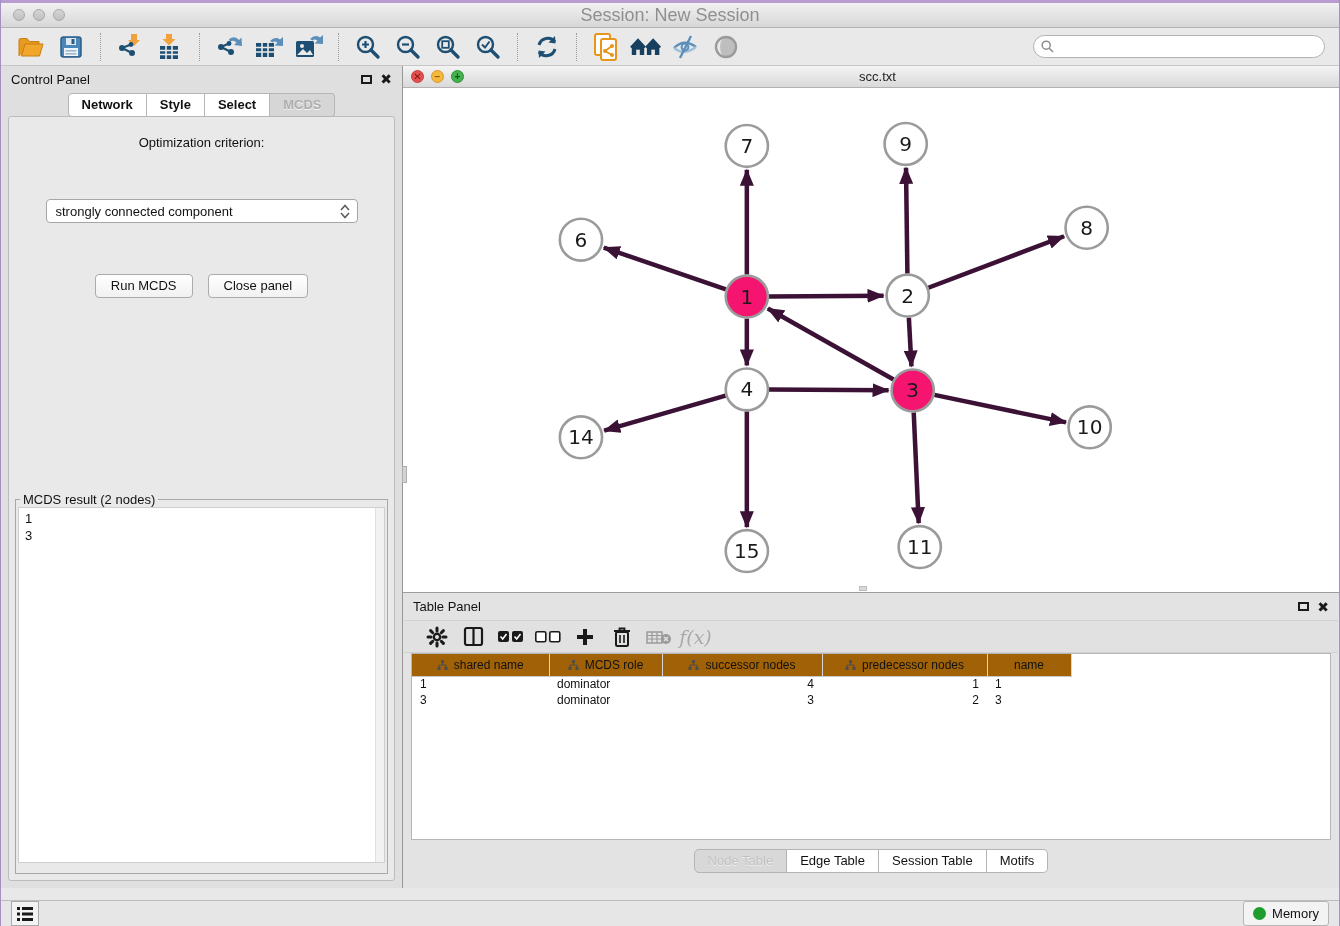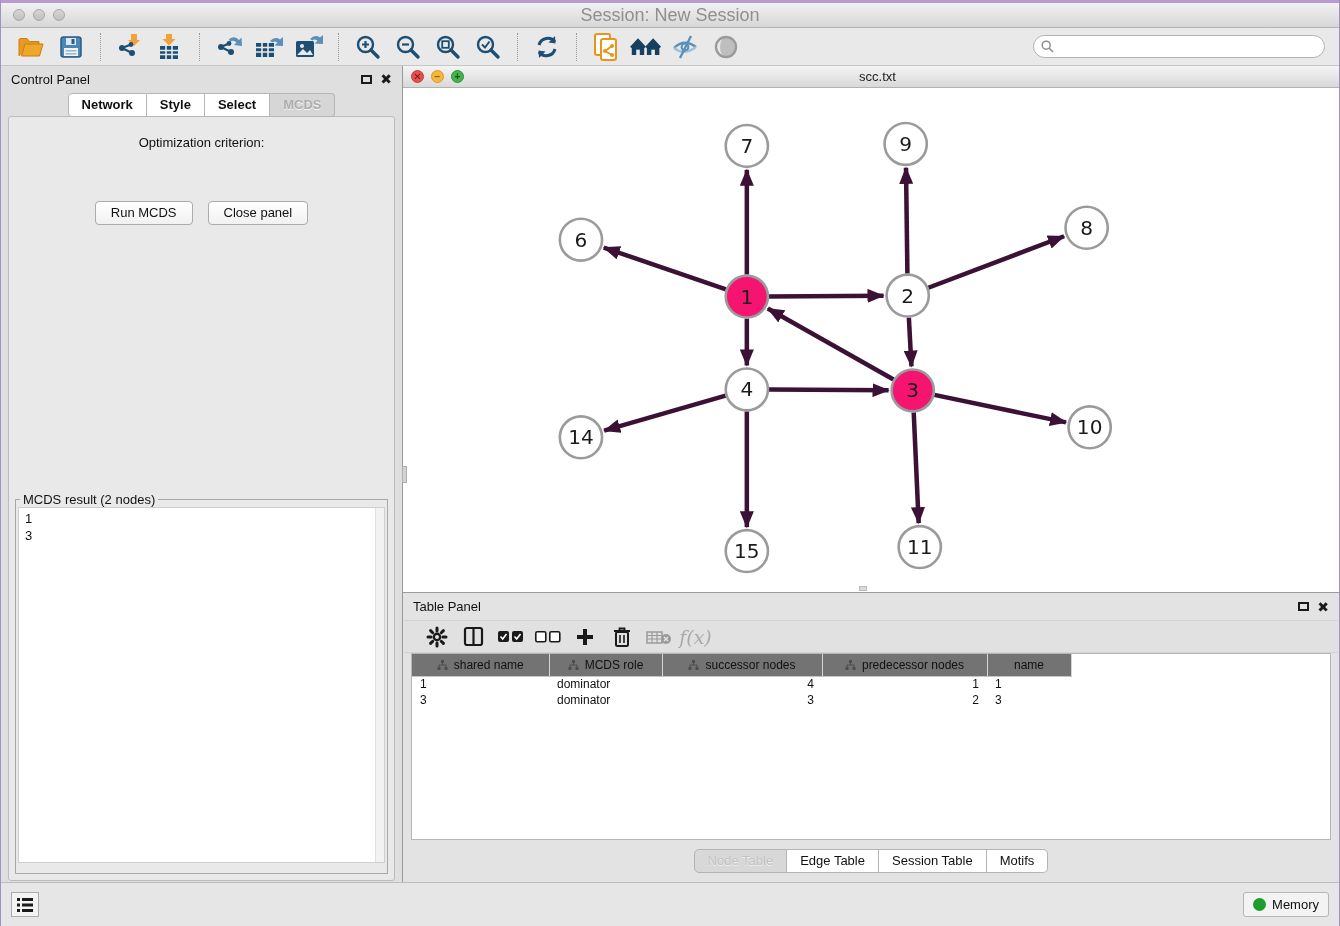--- a/index.html
+++ b/index.html
@@ -87,35 +87,35 @@
   
   .table-panel { flex:1; background:#e3e3e3; display:flex; flex-direction:column; min-height:0; }
   .tp-header { height:27px; display:flex; align-items:center; padding:0 10px; flex:none; }
   .tp-toolbar { height:33px; flex:none; display:flex; align-items:center; gap:0; padding-left:14px;
     background:#e1e1e1; border-top:1px solid #d2d2d2; border-bottom:1px solid #d2d2d2; margin:0 1px; }
   .tpi { width:37px; height:30px; display:flex; align-items:center; justify-content:center; flex:none; }
   .fx-label { font-family:"DejaVu Serif","Liberation Serif",serif; font-style:italic;
     font-size:19px; color:#a9a9a9; }
   .table-wrap { margin:0 8px; background:#fff; border:1px solid #b6b6b6; height:187px; flex:none; overflow:hidden; }
   table.node-table { border-collapse:collapse; width:100%; table-layout:fixed; font-size:12px; }
-  table.node-table th { background:#737373; border-right:1px solid #d6d6d6; border-bottom:1px solid #c7c7c7;
+  table.node-table th { background:#a16207; border-right:1px solid #d6d6d6; border-bottom:1px solid #c7c7c7;
     height:22px; font-weight:normal; color:#111; text-align:center; white-space:nowrap; overflow:hidden; }
   table.node-table th.filler { background:#fff; border:none; }
   table.node-table th .hicon { margin-right:6px; vertical-align:-1px; }
   table.node-table td { height:16px; padding:0 8px; color:#111; white-space:nowrap; overflow:hidden; }
   td.al { text-align:left; } td.ar { text-align:right; }
   td.c2 { padding-left:10px; } td.c3 { padding-right:17px; } td.c4 { padding-right:9px; } td.c5 { padding-left:11px; }
   .tp-tabs { display:flex; justify-content:center; margin-top:9px; flex:none; }
   .tp-tab { background:#fff; border:1px solid #b4b4b4; border-left-width:0;
     padding:3px 13px 4px; font-size:13px; font-weight:normal; color:#111; }
   .tp-tab:first-child { border-left-width:1px; border-radius:5px 0 0 5px; }
   .tp-tab:last-child { border-radius:0 5px 5px 0; }
   .tp-tab.selected { background:#d8d8d8; color:#c2c2c2; text-shadow:0 1px 0 #efefef; }
   
-  .statusbar { position:absolute; bottom:0; left:0; right:0; height:44px; background:#e6e6e6;
+  .statusbar { position:absolute; bottom:0; left:0; right:0; height:26px; background:#e6e6e6;
     border-top:1px solid #bdbdbd; display:flex; align-items:center; padding:0 10px; justify-content:space-between; }
   .status-btn { width:28px; height:25px; background:#f3f3f3; border:1px solid #ababab;
     display:flex; align-items:center; justify-content:center; }
   .memory-btn { height:25px; background:#f3f3f3; border:1px solid #b6b6b6; border-radius:3px;
     display:flex; align-items:center; gap:6px; padding:0 9px; font-size:13px; color:#111; }
   .memory-dot { width:13px; height:13px; border-radius:50%; }
 </style>
 </head>
 <body>
 
@@ -283,20 +283,27 @@
       </span>
     </div>
     <div class="cp-tabs">
       <span class="cp-tab">Network</span>
       <span class="cp-tab">Style</span>
       <span class="cp-tab">Select</span>
       <span class="cp-tab selected">MCDS</span>
     </div>
     <div class="cp-inner">
       <div class="opt-label">Optimization criterion:</div>
+      <div class="criterion-select">
+        <span>strongly connected component</span>
+        <svg class="stepper" width="12" height="15" viewBox="0 0 12 15">
+            <path d="M2 6 L6 1.5 L10 6" fill="none" stroke="#5e5e5e" stroke-width="1.6"></path>
+            <path d="M2 9 L6 13.5 L10 9" fill="none" stroke="#5e5e5e" stroke-width="1.6"></path>
+          </svg>
+      </div>
       <div class="cp-buttons">
         <button class="cp-btn">Run MCDS</button>
         <button class="cp-btn">Close panel</button>
       </div>
       <fieldset class="mcds-fieldset">
         <legend>MCDS result (2 nodes)</legend>
         <div class="mcds-result-box">
           <div id="result-lines">
               <div class="result-line">1</div>
               <div class="result-line">3</div>

